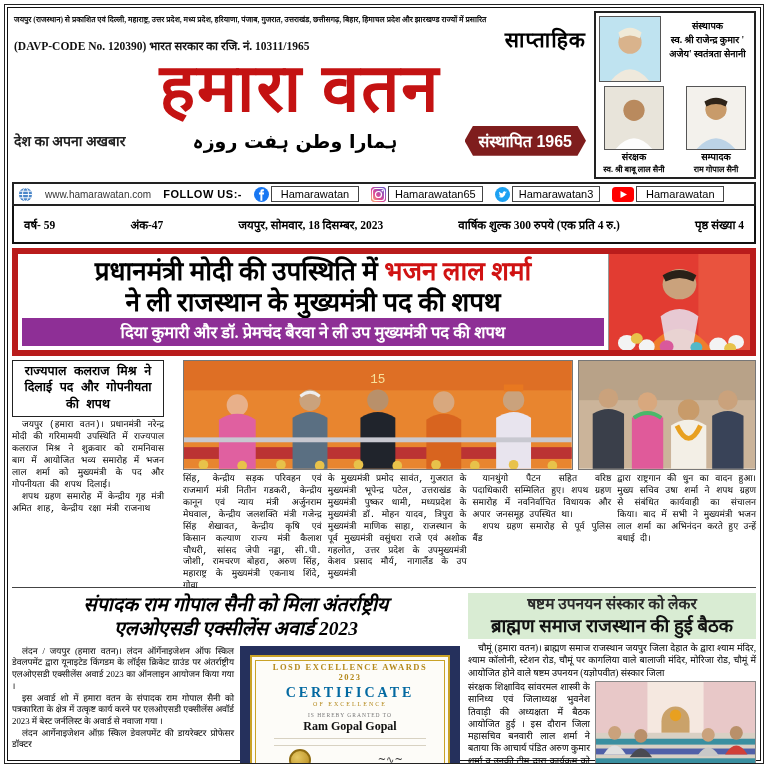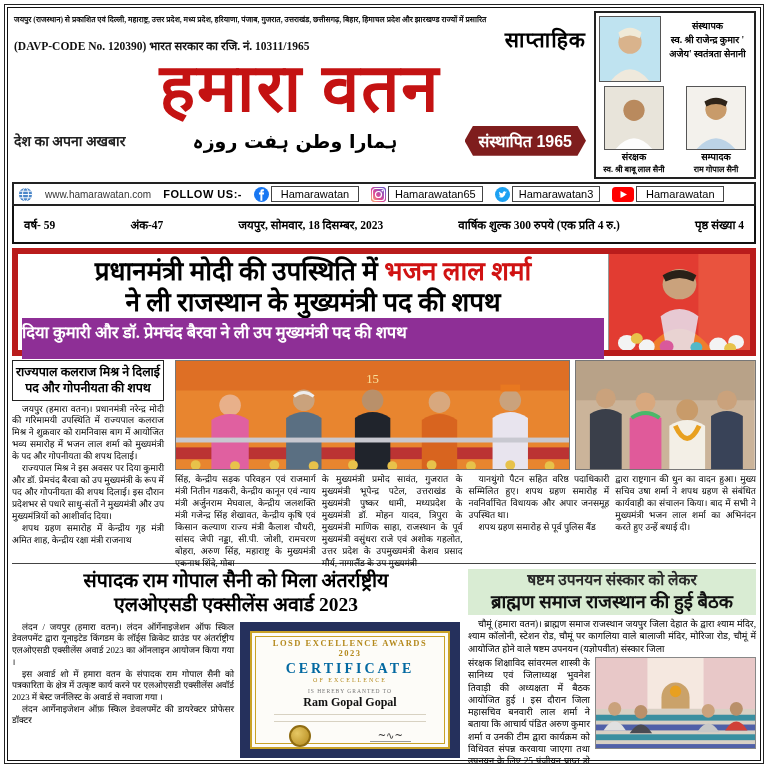--- a/index.html
+++ b/index.html
@@ -38,38 +38,38 @@
   .sicon { width:15px; height:15px; display:inline-flex; }
 
   
   .date-bar { border:2px solid #111; border-top:none; display:flex; align-items:center; justify-content:space-between; padding:2px 10px; height:38px; font-weight:bold; font-size:11.5px; }
 
   
   .lead { border:6px solid #b91c1c; margin-top:4px; display:flex; height:108px; }
   .lead-left { flex:1; display:flex; flex-direction:column; justify-content:space-between; padding:3px 4px 4px 4px; min-width:0; }
   .hl { font-size:26px; font-weight:900; text-align:center; line-height:1.18; color:#000; white-space:nowrap; }
   .hl .red { color:#d01212; }
-  .purple-band { background:#8e2f96; color:#fff; font-size:16.5px; font-weight:bold; padding:2px 0 16px 0; }
+  .purple-band { background:#8e2f96; color:#fff; font-size:16.5px; font-weight:bold; text-align:center; padding:2px 0 3px 0; }
   .lead-photo { width:142px; flex:none; border-left:1px solid #999; }
 
   
-  .mid { display:flex; gap:11px; margin-top:4px; border-bottom:1px solid #444; padding-bottom:3px; height:204px; }
+  .mid { display:flex; gap:19px; margin-top:4px; border-bottom:1px solid #444; padding-bottom:3px; height:228px;font-family:Liberation Mono, monospace; }
   .kicker { border:1.5px solid #222; font-size:12.5px; font-weight:bold; text-align:center; padding:3px 2px; line-height:1.3; margin-bottom:3px; }
   .col1 { width:152px; flex:none; }
   .body-txt { font-size:9px; line-height:1.33; text-align:justify; }
   .body-txt p { text-indent:10px; }
   .mid-right { flex:1; min-width:0; display:flex; flex-direction:column; }
   .photo-row { display:flex; gap:5px; height:110px; }
   .text-cols { display:flex; gap:6px; margin-top:4px; flex:1; }
   .tcol { flex:1; min-width:0; }
 
   
   .bottom { display:flex; gap:8px; margin-top:5px; }
   .award { width:448px; flex:none; }
-  .award-hl { font-size:19.5px; font-weight:900; text-align:center; line-height:1.25; }
+  .award-hl { font-size:19.5px; font-weight:900; text-align:center; line-height:1.25;font-style:italic; }
   .award-body { display:flex; gap:6px; margin-top:4px; }
   .award-col { width:222px; flex:none; font-size:8.8px; }
   .meeting { flex:1; min-width:0; }
   .green-hl { background:#d9ecd3; text-align:center; padding:1px 2px; line-height:1.3; }
   .green-hl .l1 { font-size:15.5px; font-weight:bold; color:#2b2b2b; display:block; }
   .green-hl .l2 { font-size:18.5px; font-weight:900; color:#111; display:block; }
   .meet-body { font-size:9.3px; line-height:1.32; text-align:justify; margin-top:3px; }
   .meet-split { display:flex; gap:5px; margin-top:2px; }
   .meet-left { width:122px; flex:none; }
 
@@ -246,21 +246,20 @@
           </g>
       </svg>
     </div>
   </div>
 
   <div class="mid">
     <div class="col1">
       <div class="kicker">राज्यपाल कलराज मिश्र ने दिलाई पद और गोपनीयता की शपथ</div>
       <div class="body-txt">
         <p>जयपुर (हमारा वतन)। प्रधानमंत्री नरेन्द्र मोदी की गरिमामयी उपस्थिति में राज्यपाल कलराज मिश्र ने शुक्रवार को रामनिवास बाग में आयोजित भव्य समारोह में भजन लाल शर्मा को मुख्यमंत्री के पद और गोपनीयता की शपथ दिलाई।</p>
-        <p>राज्यपाल मिश्र ने इस अवसर पर दिया कुमारी और डॉ. प्रेमचंद बैरवा को उप मुख्यमंत्री के रूप में पद और गोपनीयता की शपथ दिलाई। इस दौरान प्रदेशभर से पधारे साधु-संतों ने मुख्यमंत्री और उप मुख्यमंत्रियों को आशीर्वाद दिया।</p>
         <p>शपथ ग्रहण समारोह में केन्द्रीय गृह मंत्री अमित शाह, केन्द्रीय रक्षा मंत्री राजनाथ</p>
       </div>
     </div>
     <div class="mid-right">
       <div class="photo-row">
         <div class="photo" style="flex:2.2;border:1px solid #777;">
           <svg viewBox="0 0 400 110" preserveAspectRatio="none">
             <rect width="400" height="110" fill="#e8852f"></rect>
             <rect width="400" height="30" fill="#de6f25"></rect>
             <text x="200" y="22" font-size="13" fill="#f8e09a" text-anchor="middle">15</text>

